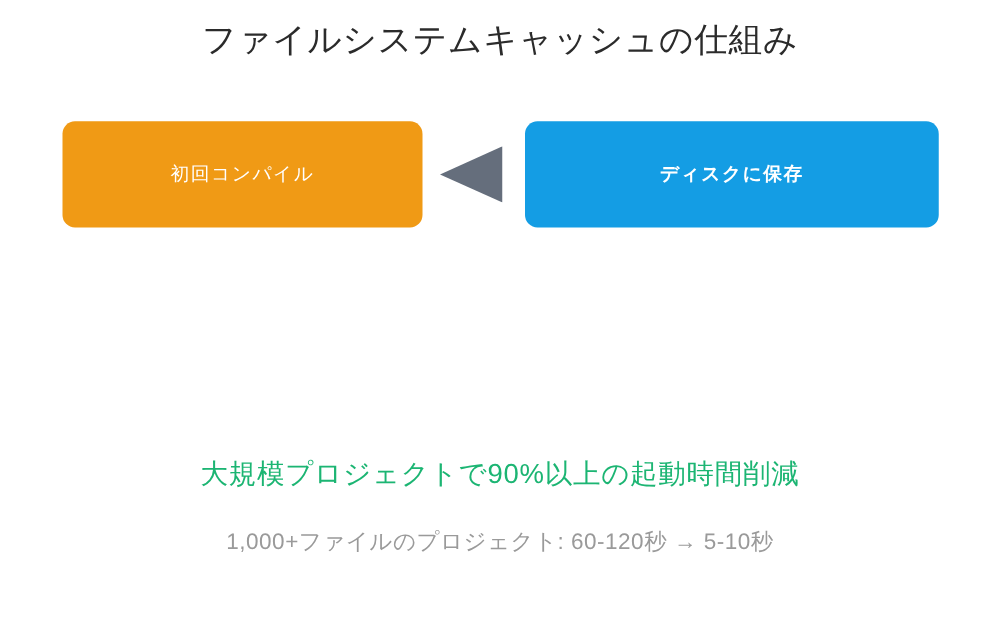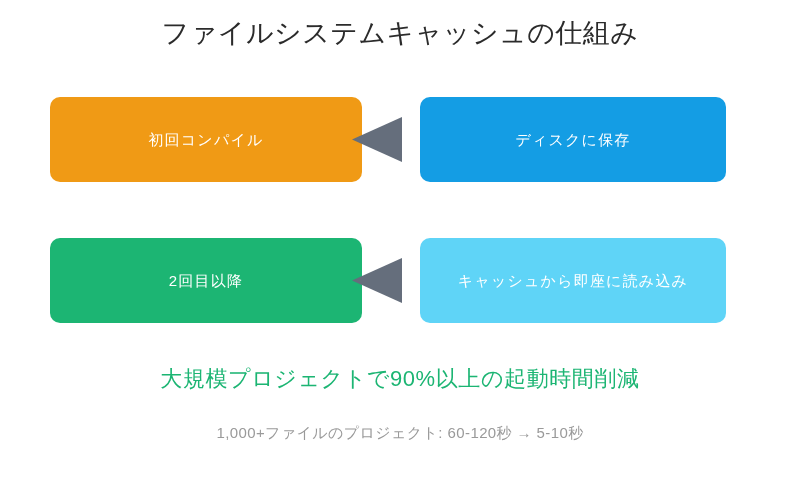--- a/index.html
+++ b/index.html
@@ -60,22 +60,22 @@
   }
   .node-label {
     color: #ffffff;
     font-size: 15px;
     line-height: 20px;
     letter-spacing: 1.2px;
     text-align: center;
     white-space: nowrap;
   }
 
-  .node-left  { left: 50px;  width: 312px; }
-  .node-right { left: 420px; width: 306px; }
+  .node-left  { left: 50px;  width: 288px; }
+  .node-right { left: 420px; width: 331px; font-weight: bold; }
 
   
   .arrow {
     position: absolute;
     left: 352px;
     top: 20px;
     width: 50px;
     height: 45px;
   }
   .arrow svg { display: block; width: 100%; height: 100%; }
@@ -92,21 +92,21 @@
     color: #1cb573;
     letter-spacing: 0.6px;
     white-space: nowrap;
   }
   .caption {
     position: absolute;
     left: 0;
     right: 0;
     top: 422px;
     text-align: center;
-    font-size: 15px;
+    font-size: 18px;
     line-height: 22px;
     color: #9a9a9a;
     letter-spacing: 0.4px;
     white-space: nowrap;
   }
 </style>
 </head>
 <body>
 
 <div class="canvas">
@@ -124,35 +124,18 @@
         <polygon points="0,22.5 50,0 50,45" fill="#656e7c"></polygon>
       </svg>
     </div>
 
     <div class="node node-right" style="background:#149de4;">
       <span class="node-label">ディスクに保存</span>
     </div>
 
   </div>
 
-  <div class="row row-2">
-
-    <div class="node node-left" style="background:#1cb573;">
-      <span class="node-label">2回目以降</span>
-    </div>
-
-    <div class="arrow">
-      <svg viewBox="0 0 50 45" xmlns="http://www.w3.org/2000/svg">
-        <polygon points="0,22.5 50,0 50,45" fill="#656e7c"></polygon>
-      </svg>
-    </div>
-
-    <div class="node node-right" style="background:#5fd4f7;">
-      <span class="node-label">キャッシュから即座に読み込み</span>
-    </div>
-
-  </div>
 
   <div class="highlight">大規模プロジェクトで90%以上の起動時間削減</div>
 
   <div class="caption">1,000+ファイルのプロジェクト: 60-120秒 → 5-10秒</div>
 
 </div>
 
 </body></html>

